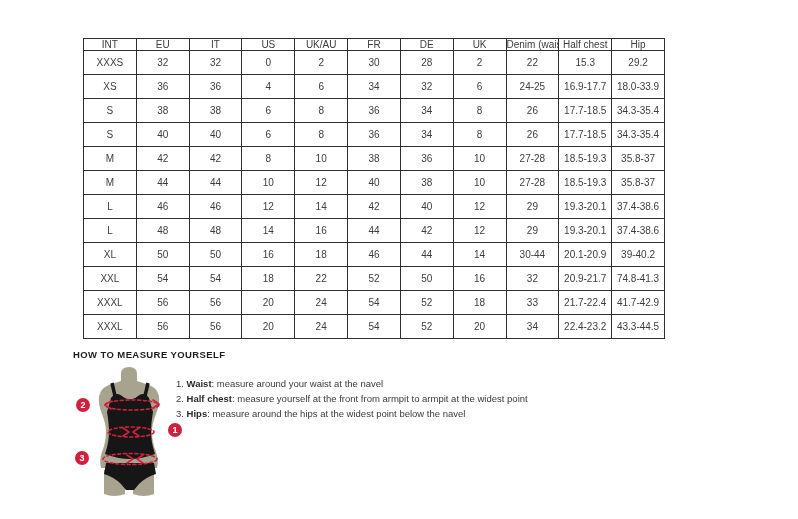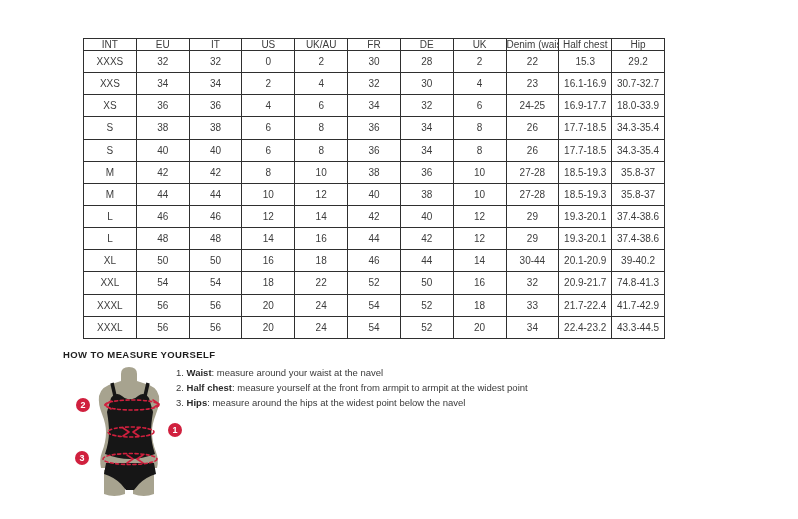--- a/index.html
+++ b/index.html
@@ -16,26 +16,26 @@
   }
   table.size-table th, table.size-table td {
     border:1px solid #2f2f2f;
     text-align:center; vertical-align:middle;
     font-size:10px; font-weight:400;
     color:#3c3c3c; padding:0;
     white-space:nowrap; overflow:hidden;
   }
   
   .measure-title {
-    position:absolute; left:63px; top:349px;
+    position:absolute; left:73px; top:349px;
     font-size:9.5px; font-weight:700; letter-spacing:.4px;
     color:#1e1e1e;
   }
   .steps {
-    position:absolute; left:176px; top:365px;
+    position:absolute; left:176px; top:376px;
     font-size:9.5px; color:#3a3a3a;
   }
   .step { line-height:15px; white-space:nowrap; }
   .step b { color:#2a2a2a; }
   .figure-wrap { position:absolute; left:70px; top:366px; width:118px; height:134px; }
   .figure-wrap svg { display:block; }
 </style>
 </head>
 <body>
 
@@ -61,33 +61,20 @@
         <td>32</td>
         <td>32</td>
         <td>0</td>
         <td>2</td>
         <td>30</td>
         <td>28</td>
         <td>2</td>
         <td>22</td>
         <td>15.3</td>
         <td>29.2</td>
-      </tr>
-      <tr>
-        <td>XXS</td>
-        <td>34</td>
-        <td>34</td>
-        <td>2</td>
-        <td>4</td>
-        <td>32</td>
-        <td>30</td>
-        <td>4</td>
-        <td>23</td>
-        <td>16.1-16.9</td>
-        <td>30.7-32.7</td>
       </tr>
       <tr>
         <td>XS</td>
         <td>36</td>
         <td>36</td>
         <td>4</td>
         <td>6</td>
         <td>34</td>
         <td>32</td>
         <td>6</td>

